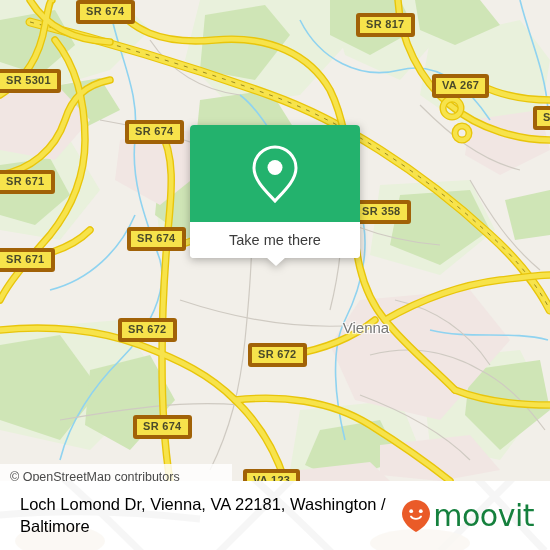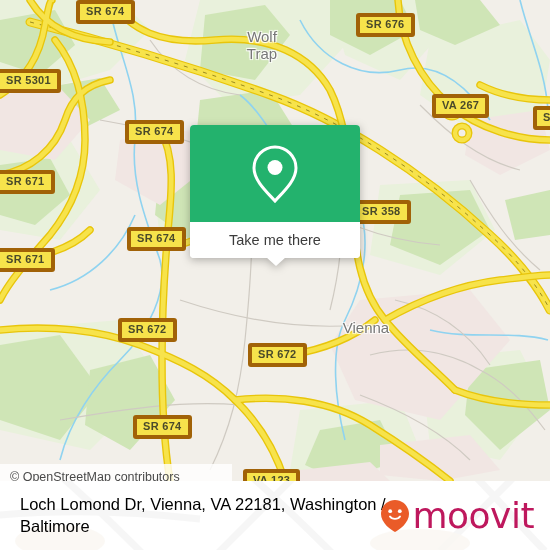--- a/index.html
+++ b/index.html
@@ -157,22 +157,22 @@
   }
   #brand {
     position: absolute;
     right: 16px;
     top: 19px;
     display: flex;
     align-items: center;
     height: 32px;
   }
   #brand-word {
-    color: #be185d;
-    font-size: 36px;
+    color: #15803d;
+    font-size: 30px;
     line-height: 30px;
     letter-spacing: -0.5px;
     font-family: "DejaVu Sans", sans-serif;
     font-weight: normal;
     margin-left: 2px;
   }
 </style>
 </head>
 <body>
 
@@ -294,27 +294,25 @@
       <g stroke="#e8c50b" fill="none" stroke-width="7">
         <circle cx="452" cy="108" r="9"></circle>
         <circle cx="462" cy="133" r="7"></circle>
       </g>
       <g stroke="#f7e34b" fill="none" stroke-width="4.3">
         <circle cx="452" cy="108" r="9"></circle>
         <circle cx="462" cy="133" r="7"></circle>
       </g>
     </svg>
 
-    <div class="place" style="left:232px; top:28px; width:60px;">Wolf
-Trap</div>
     <div class="place" style="left:333px; top:319px; width:66px;">Vienna</div>
 
     <div class="shield" style="left:76px; top:0px;">SR 674</div>
-    <div class="shield" style="left:356px; top:13px;">SR 676</div>
-    <div class="shield" style="left:432px; top:94px;">VA 267</div>
+    <div class="shield" style="left:356px; top:13px;">SR 817</div>
+    <div class="shield" style="left:432px; top:74px;">VA 267</div>
     <div class="shield" style="left:-4px; top:69px;">SR 5301</div>
     <div class="shield" style="left:125px; top:120px;">SR 674</div>
     <div class="shield" style="left:533px; top:106px;">SR</div>
     <div class="shield" style="left:-4px; top:170px;">SR 671</div>
     <div class="shield" style="left:352px; top:200px;">SR 358</div>
     <div class="shield" style="left:127px; top:227px;">SR 674</div>
     <div class="shield" style="left:-4px; top:248px;">SR 671</div>
     <div class="shield" style="left:118px; top:318px;">SR 672</div>
     <div class="shield" style="left:248px; top:343px;">SR 672</div>
     <div class="shield" style="left:133px; top:415px;">SR 674</div>

